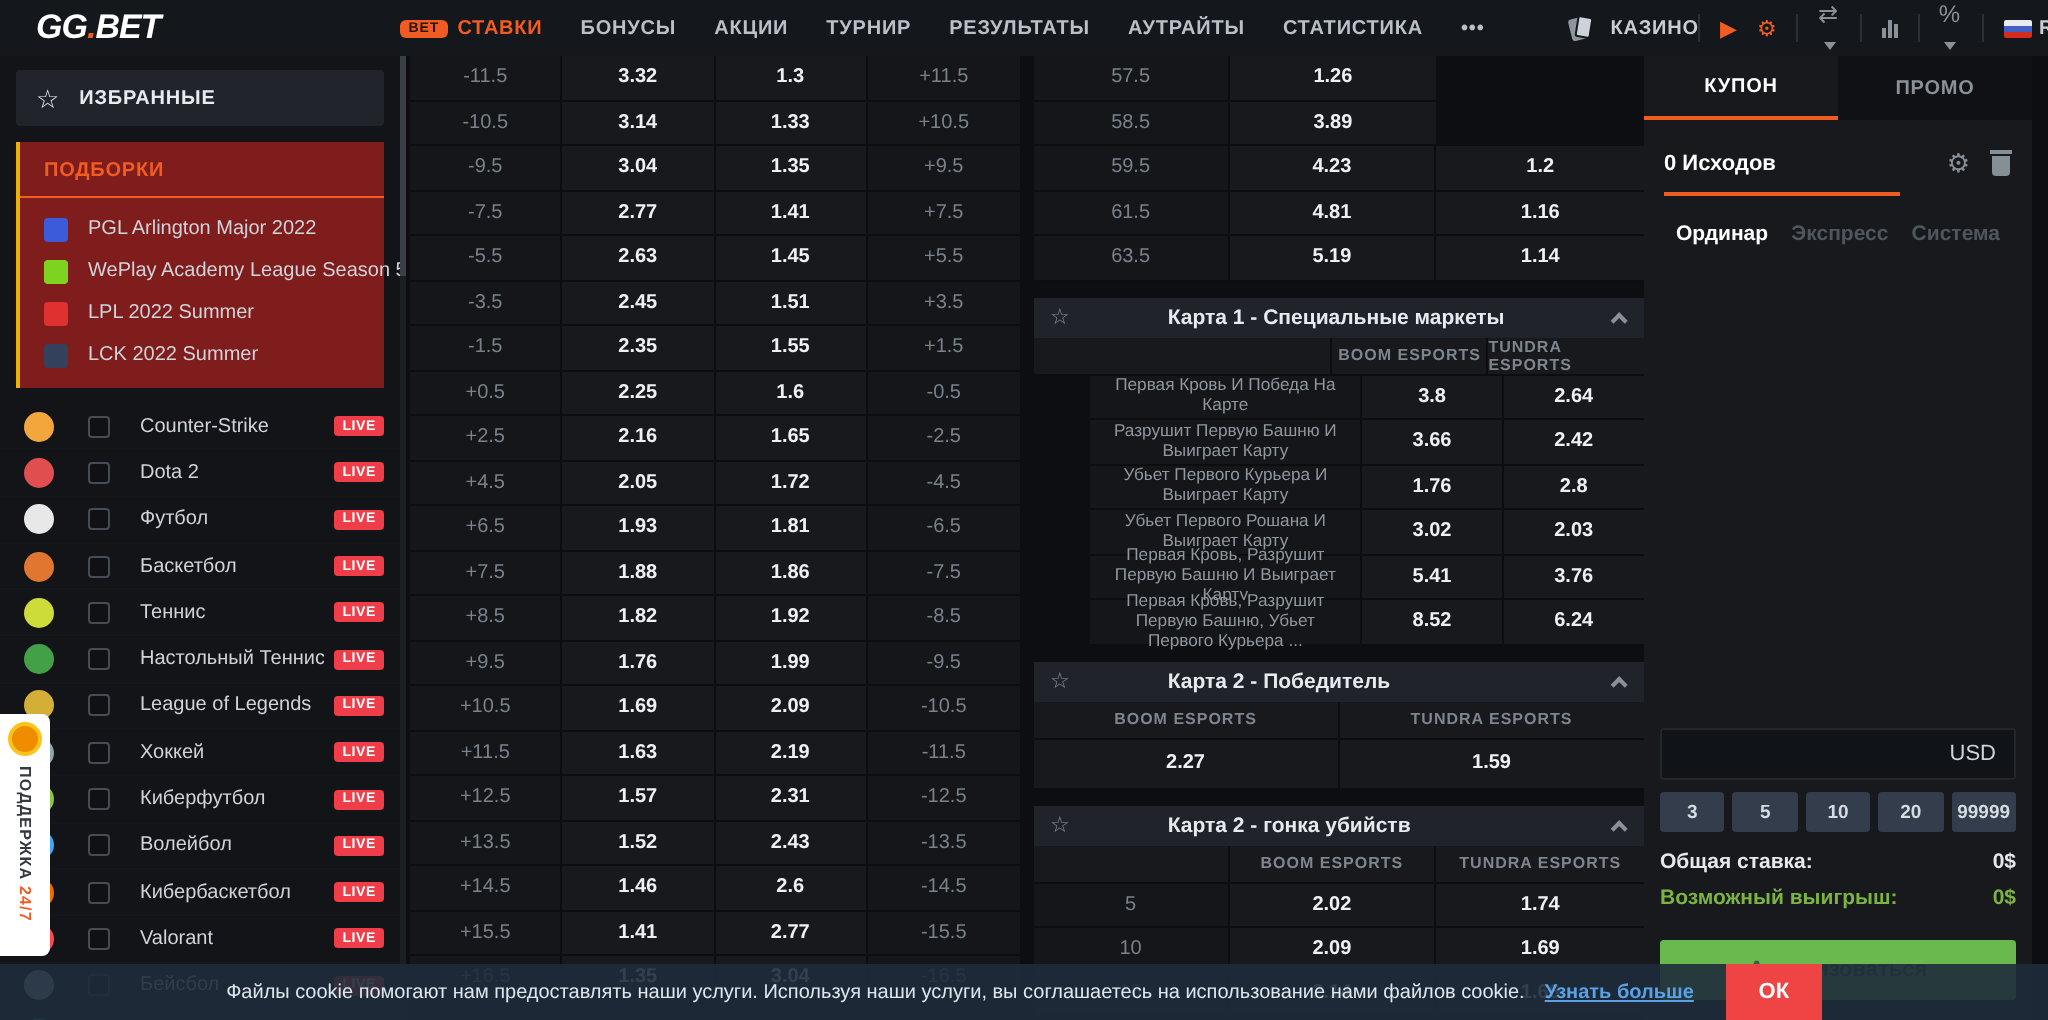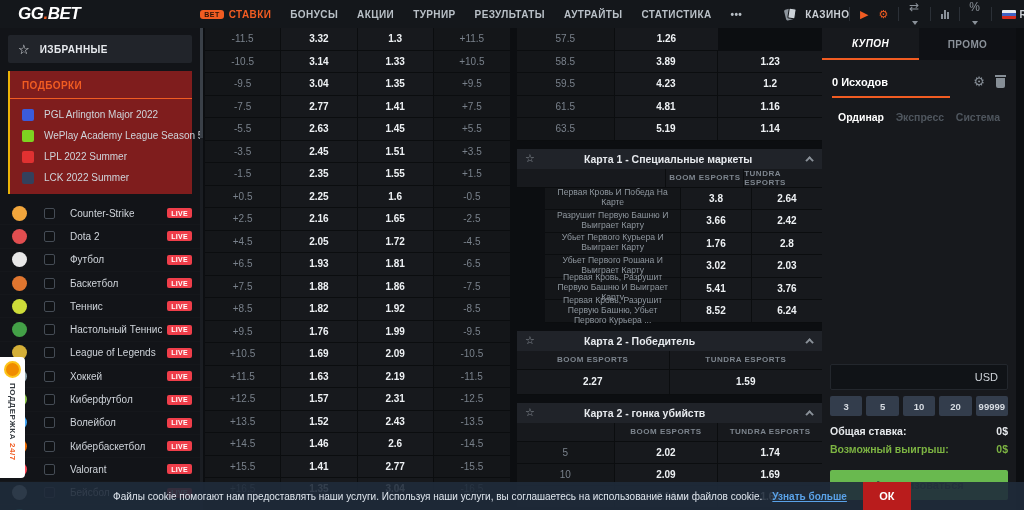--- a/index.html
+++ b/index.html
@@ -98,21 +98,21 @@
   .m-lab{ background:#141619; color:#8f979f; font-size:8.6px; line-height:1.15; text-align:center;
           padding:1px 6px;margin-left:28px; }
   .w2 .ocell{ width:50%; }
   .wrow{ height:25px; }
 
   
   .rp{ position:absolute; left:822px; top:28px; width:194px; height:482px; background:#17191d; }
   .rp-tabs{ display:flex; height:32px; }
   .rp-tab{ flex:1; display:flex; align-items:center; justify-content:center; font-size:10px; font-weight:bold;
            letter-spacing:.4px; cursor:pointer; }
-  .rp-tab.on{ background:#17191d; color:#fff; border-bottom:2px solid #f15c22;font-style:italic; }
+  .rp-tab.on{ background:#17191d; color:#fff; border-bottom:2px solid #f15c22; }
   .rp-tab.off{ background:#0f1115; color:#8a9199; }
   .outc{ display:flex; align-items:center; margin:14px 10px 0 10px; }
   .outc .lb{ font-size:11px; font-weight:bold; color:#fff; }
   .outc .ics{ margin-left:auto; display:flex; gap:10px; align-items:center; }
   .outc .gear{ color:#868e96; font-size:13px; cursor:pointer; }
   .trash{ width:11px; height:13px; position:relative; cursor:pointer; }
   .trash i{ position:absolute; left:1px; top:3px; width:9px; height:10px; background:#868e96; border-radius:0 0 2px 2px; }
   .trash b{ position:absolute; left:0; top:0; width:11px; height:2px; background:#868e96; }
   .oline{ height:2px; background:#f15c22; margin:7px 10px 0 10px; width:118px; }
   .modes{ display:flex; justify-content:space-between; padding:0 16px; margin-top:13px; }
@@ -127,21 +127,21 @@
   .totrow{ display:flex; justify-content:space-between; margin-top:9px; font-size:10.5px; font-weight:bold; }
   .totrow.white{ color:#e6e9ec; }
   .totrow.green{ color:#7cb342; margin-top:6px; }
   .auth{ margin-top:15px; height:30px; background:#69b94f; border-radius:2px; display:flex; align-items:center;
          justify-content:center; font-size:11px; font-weight:bold; color:#3c5b44; cursor:pointer; }
 
   
   .cookie{ position:absolute; left:0; top:482px; width:1024px; height:28px; background:rgba(31,43,59,.9);
            z-index:9; display:flex; align-items:center; justify-content:center; font-size:10px; color:#dfe6ee; }
   .cookie .lnk{ color:#5aa2e8; text-decoration:underline; margin-left:10px; cursor:pointer; font-weight:bold; }
-  .cookie .ok{ margin-left:16px; width:48px; height:28px; background:#b91c1c; color:#fff; font-weight:bold;
+  .cookie .ok{ margin-left:16px; width:48px; height:28px; background:#ef4444; color:#fff; font-weight:bold;
                font-size:11px; display:flex; align-items:center; justify-content:center; cursor:pointer; }
 </style>
 </head>
 <body>
 
 <div id="app">
 
   <div class="hdr">
     <div class="logo"><span>GG</span><span class="dot">.</span><span>BET</span></div>
     <div class="nav" id="nav-menu">
@@ -457,21 +457,20 @@
 
   <div class="colB">
     <div id="totals-body">
         <div class="orow t3">
           <div class="ocell c-lab">57.5</div>
           <div class="ocell c-odd">1.26</div>
         </div>
         <div class="orow t3">
           <div class="ocell c-lab">58.5</div>
           <div class="ocell c-odd">3.89</div>
-          <div class="ocell c-odd">1.23</div>
         </div>
         <div class="orow t3">
           <div class="ocell c-lab">59.5</div>
           <div class="ocell c-odd">4.23</div>
           <div class="ocell c-odd">1.2</div>
         </div>
         <div class="orow t3">
           <div class="ocell c-lab">61.5</div>
           <div class="ocell c-odd">4.81</div>
           <div class="ocell c-odd">1.16</div>

